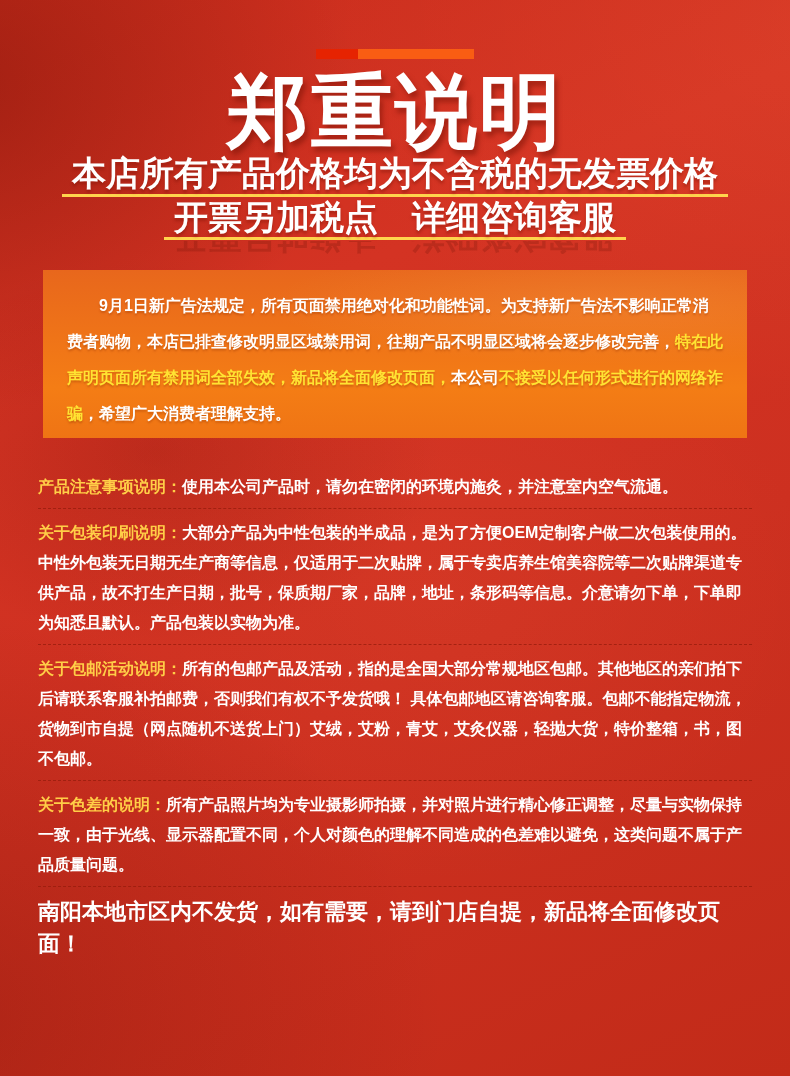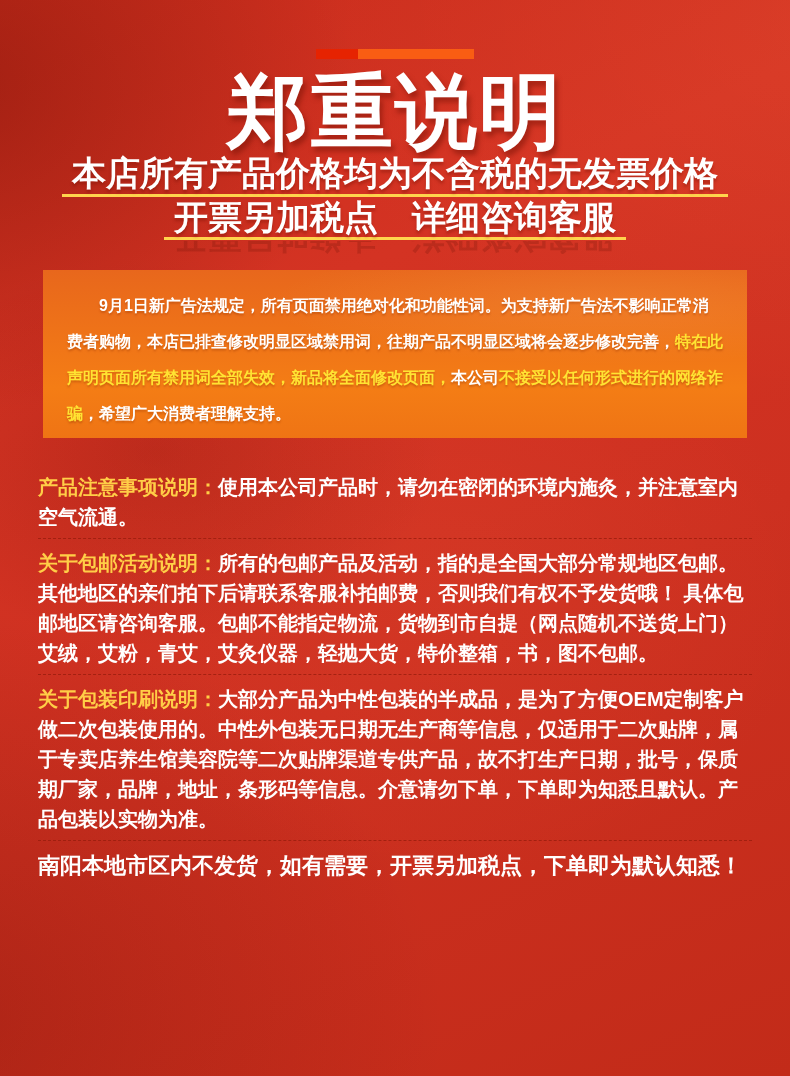--- a/index.html
+++ b/index.html
@@ -48,21 +48,21 @@
       radial-gradient(80% 60% at 80% 20%, rgba(255,190,110,.16), transparent 60%),
       linear-gradient(180deg,var(--notice-bg-top,#e8671c),var(--notice-bg-bottom,#f47d15) 70%,#ef7414);
   }
   .notice-text{
     margin:0;font-size:16px;line-height:36px;text-indent:2em;
     color:var(--text-white,#fff);text-shadow:0 2px 2px rgba(140,45,0,.35);
   }
   .seg-white{color:var(--text-white,#fff);}
   .seg-yellow{color:var(--notice-yellow,#ffe332);}
   .content{padding:0 38px;margin-top:34px;color:var(--text-white,#fff);}
-  .para{margin:0;font-size:20px;line-height:30px;word-break:break-all;}
+  .para{margin:0;font-size:16px;line-height:30px;word-break:break-all;}
   .para + .para{margin-top:6px;padding-top:9px;border-top:1px dashed rgba(150,28,12,.75);}
   .note-label{color:var(--label-yellow,#ffce47);}
   .footer-line{font-size:22px;line-height:32px;}
 </style>
 </head>
 <body>
 
 <div class="page">
 
   <div class="top-bar">
@@ -86,25 +86,28 @@
     <p class="notice-text"><span class="seg-white">9月1日新广告法规定，所有页面禁用绝对化和功能性词。为支持新广告法不影响正常消费者购物，本店已排查修改明显区域禁用词，往期产品不明显区域将会逐步修改完善，</span><span class="seg-yellow">特在此声明页面所有禁用词全部失效，新品将全面修改页面，</span><span class="seg-white">本公司</span><span class="seg-yellow">不接受以任何形式进行的网络诈骗</span><span class="seg-white">，希望广大消费者理解支持。</span></p>
   </div>
 
   <div class="content">
 
     <p class="para">
       <span class="note-label">产品注意事项说明：</span><span class="note-text">使用本公司产品时，请勿在密闭的环境内施灸，并注意室内空气流通。</span>
     </p>
 
     <p class="para">
+      <span class="note-label">关于包装印刷说明：</span><span class="note-text">大部分产品为中性包装的半成品，是为了方便OEM定制客户做二次包装使用的。中性外包装无日期无生产商等信息，仅适用于二次贴牌，属于专卖店养生馆美容院等二次贴牌渠道专供产品，故不打生产日期，批号，保质期厂家，品牌，地址，条形码等信息。介意请勿下单，下单即为知悉且默认。产品包装以实物为准。</span>
+    </p>
+
+    <p class="para">
       <span class="note-label">关于包邮活动说明：</span><span class="note-text">所有的包邮产品及活动，指的是全国大部分常规地区包邮。其他地区的亲们拍下后请联系客服补拍邮费，否则我们有权不予发货哦！ 具体包邮地区请咨询客服。包邮不能指定物流，货物到市自提（网点随机不送货上门）艾绒，艾粉，青艾，艾灸仪器，轻抛大货，特价整箱，书，图不包邮。</span>
     </p>
 
     <p class="para">
-      <span class="note-label">关于包装印刷说明：</span><span class="note-text">大部分产品为中性包装的半成品，是为了方便OEM定制客户做二次包装使用的。中性外包装无日期无生产商等信息，仅适用于二次贴牌，属于专卖店养生馆美容院等二次贴牌渠道专供产品，故不打生产日期，批号，保质期厂家，品牌，地址，条形码等信息。介意请勿下单，下单即为知悉且默认。产品包装以实物为准。</span>
+      <span class="note-label">关于色差的说明：</span><span class="note-text">所有产品照片均为专业摄影师拍摄，并对照片进行精心修正调整，尽量与实物保持一致，由于光线、显示器配置不同，个人对颜色的理解不同造成的色差难以避免，这类问题不属于产品质量问题。</span>
     </p>
 
-
-    <p class="para footer-line">南阳本地市区内不发货，如有需要，开票另加税点，下单即为默认知悉！</p>
+    <p class="para footer-line">南阳本地市区内不发货，如有需要，请到门店自提，新品将全面修改页面！</p>
 
   </div>
 
 </div>
 
 </body></html>

